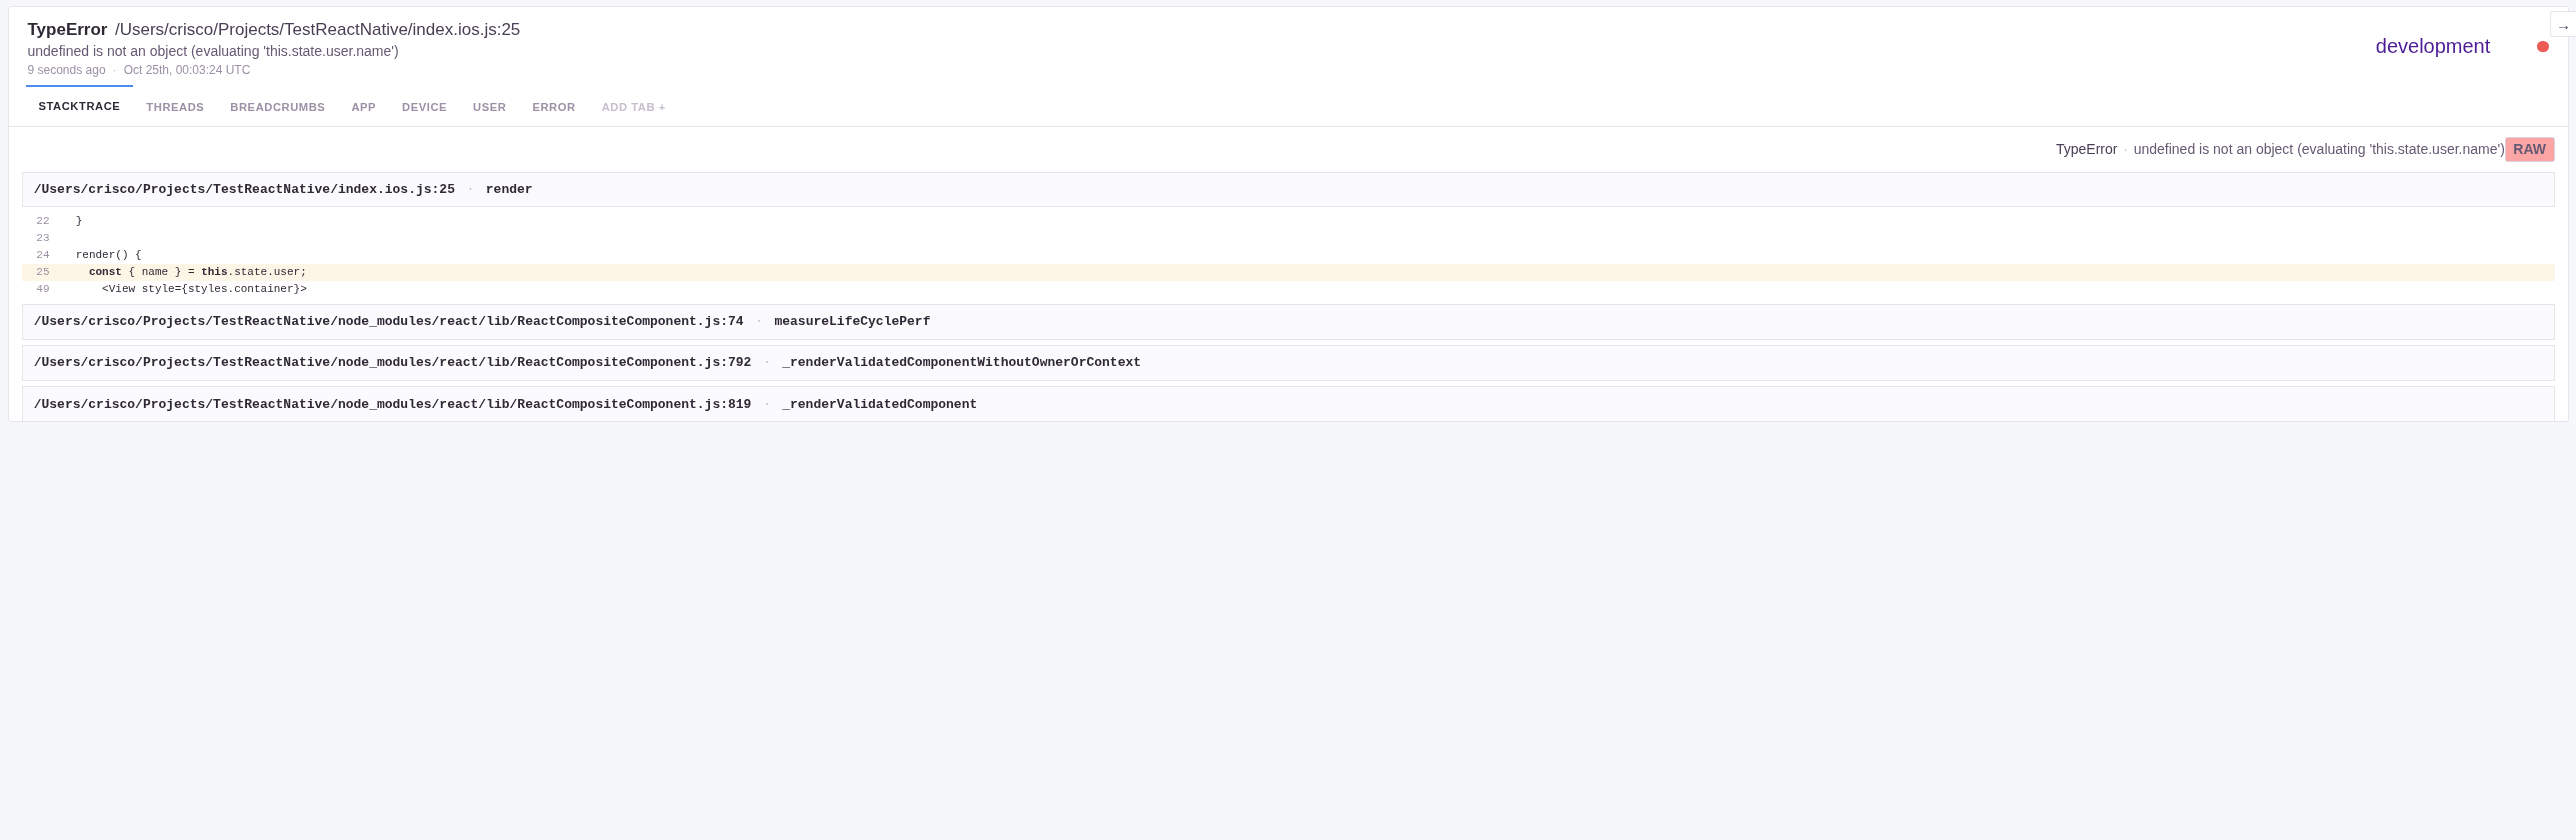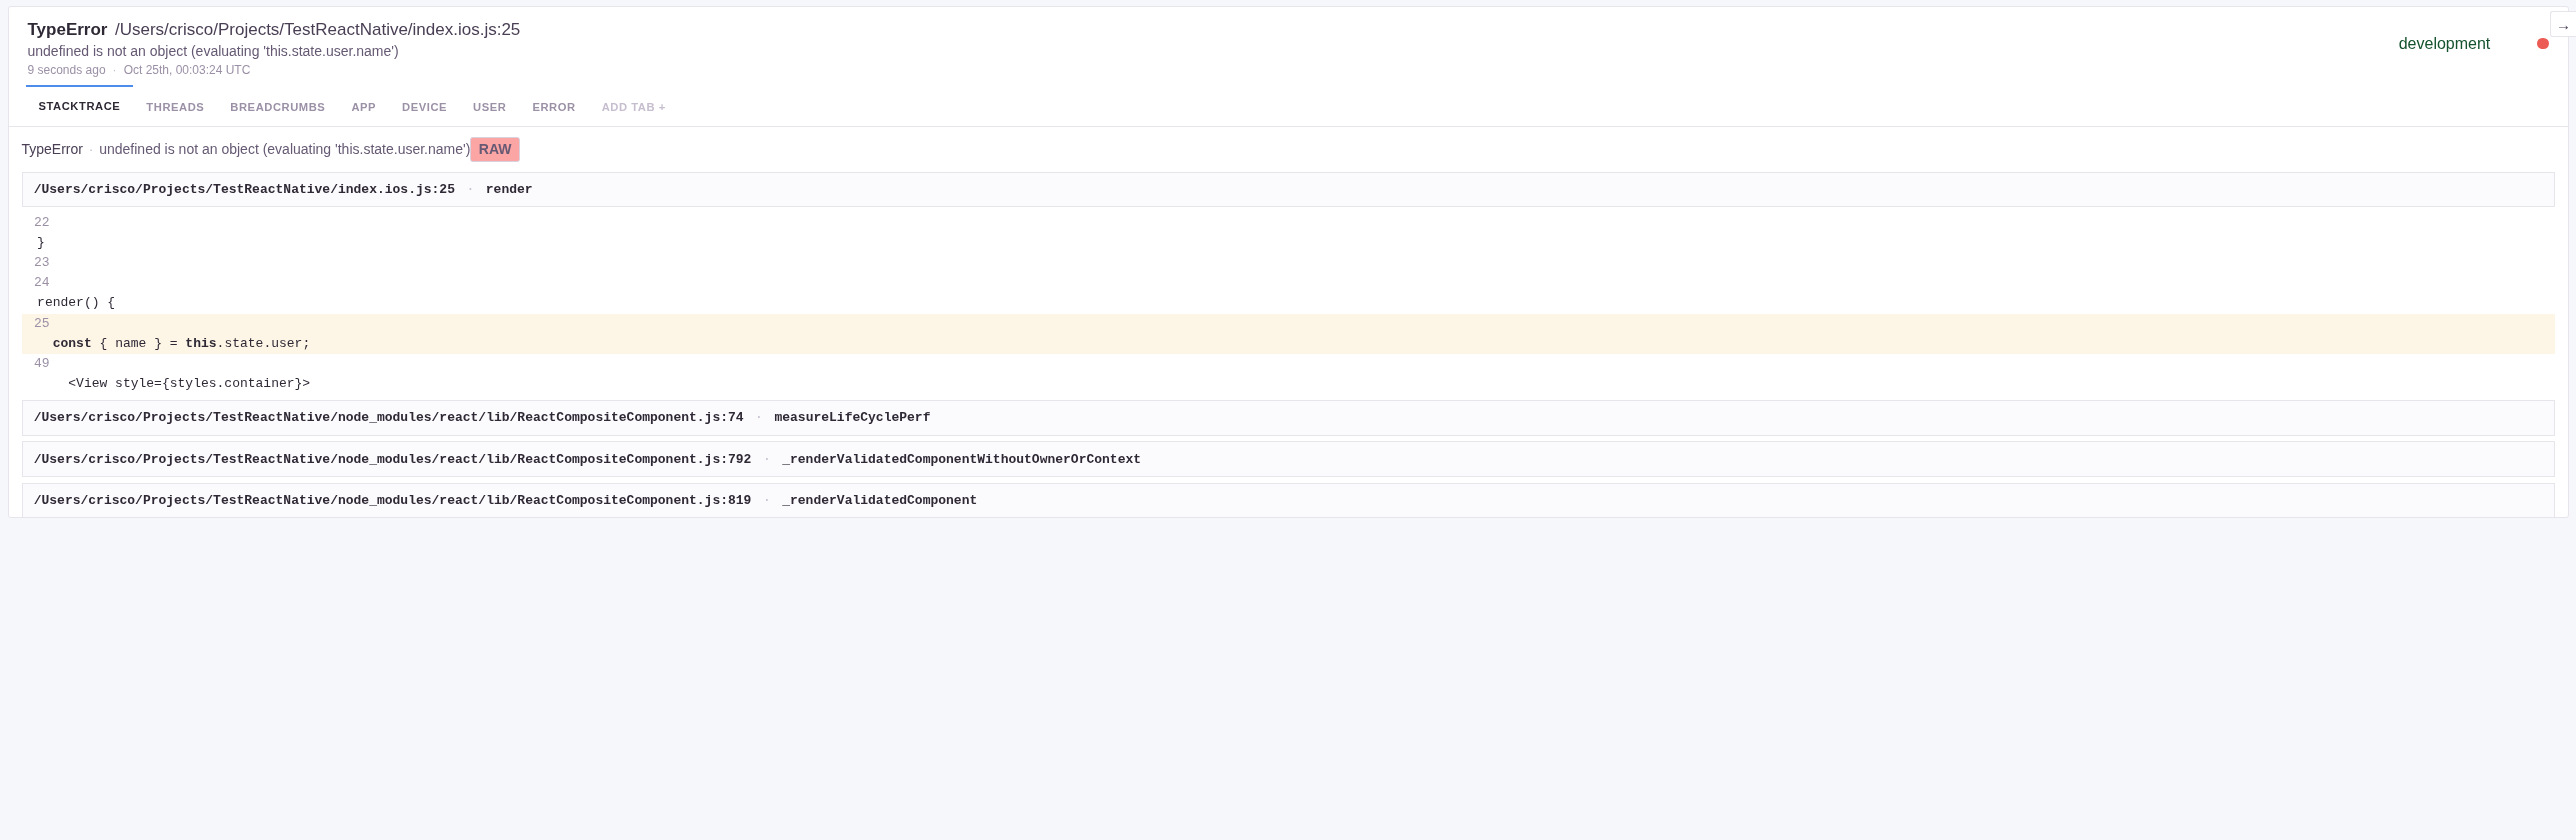--- a/index.html
+++ b/index.html
@@ -46,22 +46,22 @@
     font-size: 12px;
     color: #9b90a6;
   }
   .meta-sep { margin: 0 3.7px; color: #c6becf; }
   .header-right {
     display: flex;
     align-items: center;
     padding-top: 15px;
   }
   .env-label {
-    font-size: 16px;
-    color: #14532d;
+    font-size: 20px;
+    color: #4c1d95;
     margin-right: 47px;
   }
   .status-dot {
     width: 11.2px;
     height: 11.2px;
     border-radius: 50%;
     background: #ec5b54;
   }
   .tabs {
     display: flex;
@@ -78,21 +78,21 @@
     border-top: 2.8px solid transparent;
   }
   .tab.active {
     color: #2f2936;
     border-top: 2.8px solid #4e8cec;
     margin-top: -0.9px;
   }
   .tab.add { color: #c6becf; }
   .subheader {
     display: flex;
-    justify-content: flex-start;
+    justify-content: flex-end;
     align-items: center;
     padding: 9.4px 13px;
   }
   .subheader-left {
     font-size: 14px;
     color: #493e54;
   }
   .sub-err-type { color: #493e54; }
   .sub-dot { color: #c6becf; margin: 0 1.9px; }
   .sub-err-msg { color: #655973; }
@@ -117,23 +117,22 @@
   }
   .frame-path { font-weight: 700; }
   .frame-dot { color: #c6becf; margin: 0 3.7px; font-weight: 400; }
   .frame-fn { font-weight: 700; }
   .code-block {
     margin: 0 13px 5.6px 13px;
   }
   .code-line {
     display: flex;
     font-family: "SFMono-Regular", Consolas, "Liberation Mono", Menlo, monospace;
-    font-size: 13px;
+    font-size: 11px;
     line-height: 1.55;
-    flex-direction: column;
   }
   .code-line.hl { background: #fdf6e6; }
   .ln {
     width: 41px;
     text-align: right;
     padding-right: 13px;
     color: #9b90a6;
     flex-shrink: 0;
   }
   .code {

